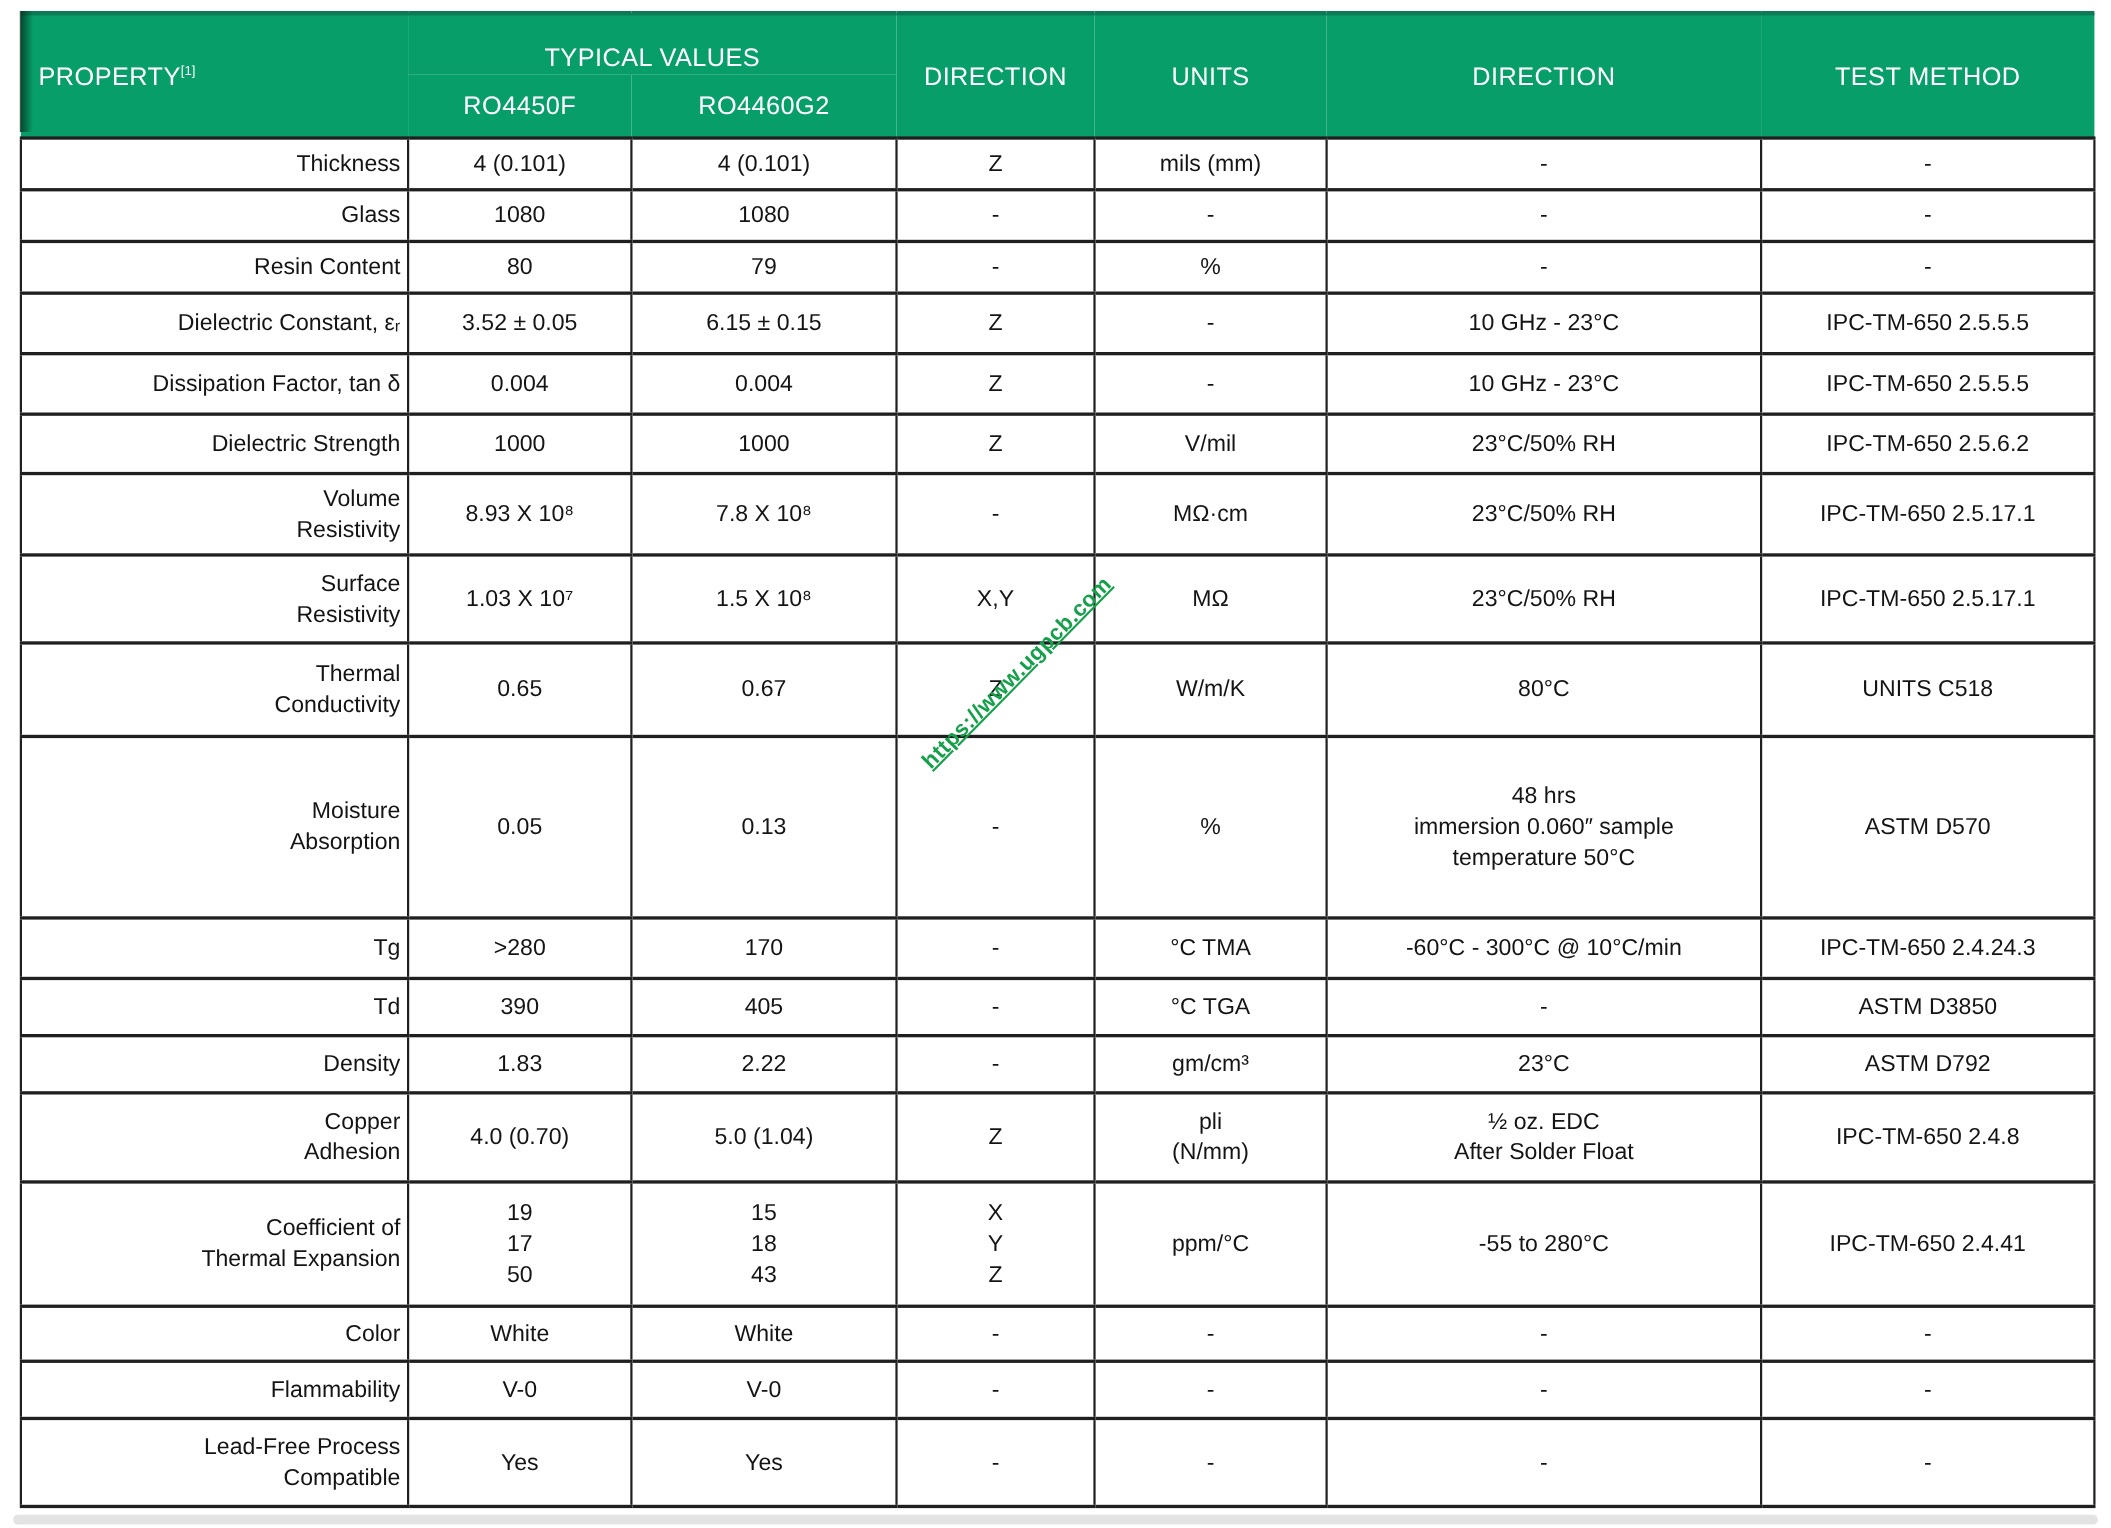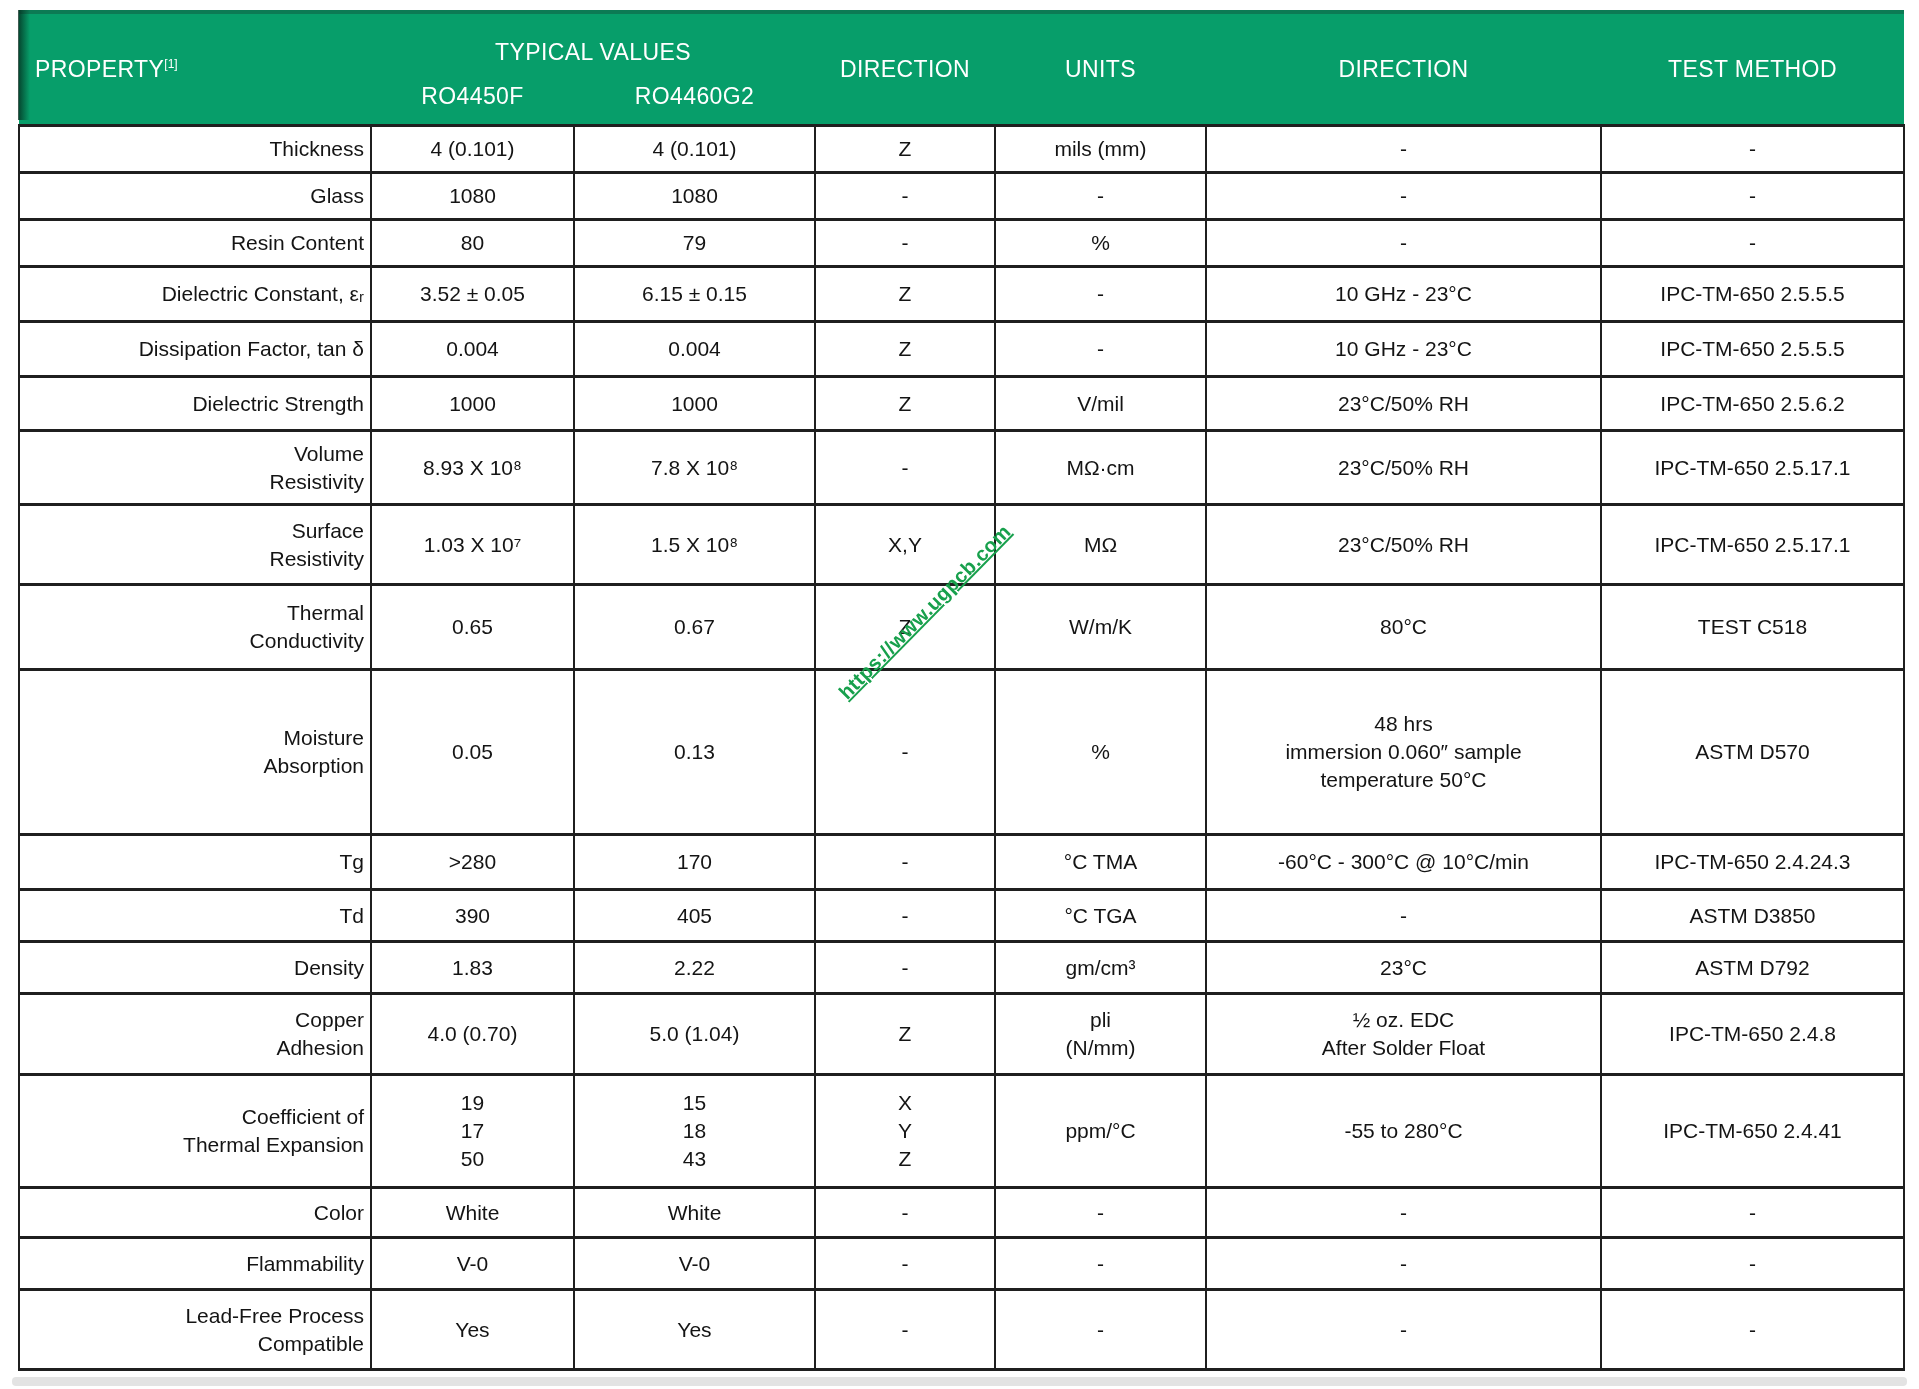--- a/index.html
+++ b/index.html
@@ -205,21 +205,21 @@
     </tr>
 
     <tr>
       <td>Thermal
 Conductivity</td>
       <td>0.65</td>
       <td>0.67</td>
       <td>Z</td>
       <td>W/m/K</td>
       <td>80°C</td>
-      <td>TEST C518</td>
+      <td>UNITS C518</td>
     </tr>
 
     <tr>
       <td>Moisture
 Absorption</td>
       <td>0.05</td>
       <td>0.13</td>
       <td>-</td>
       <td>%</td>
       <td>48 hrs

